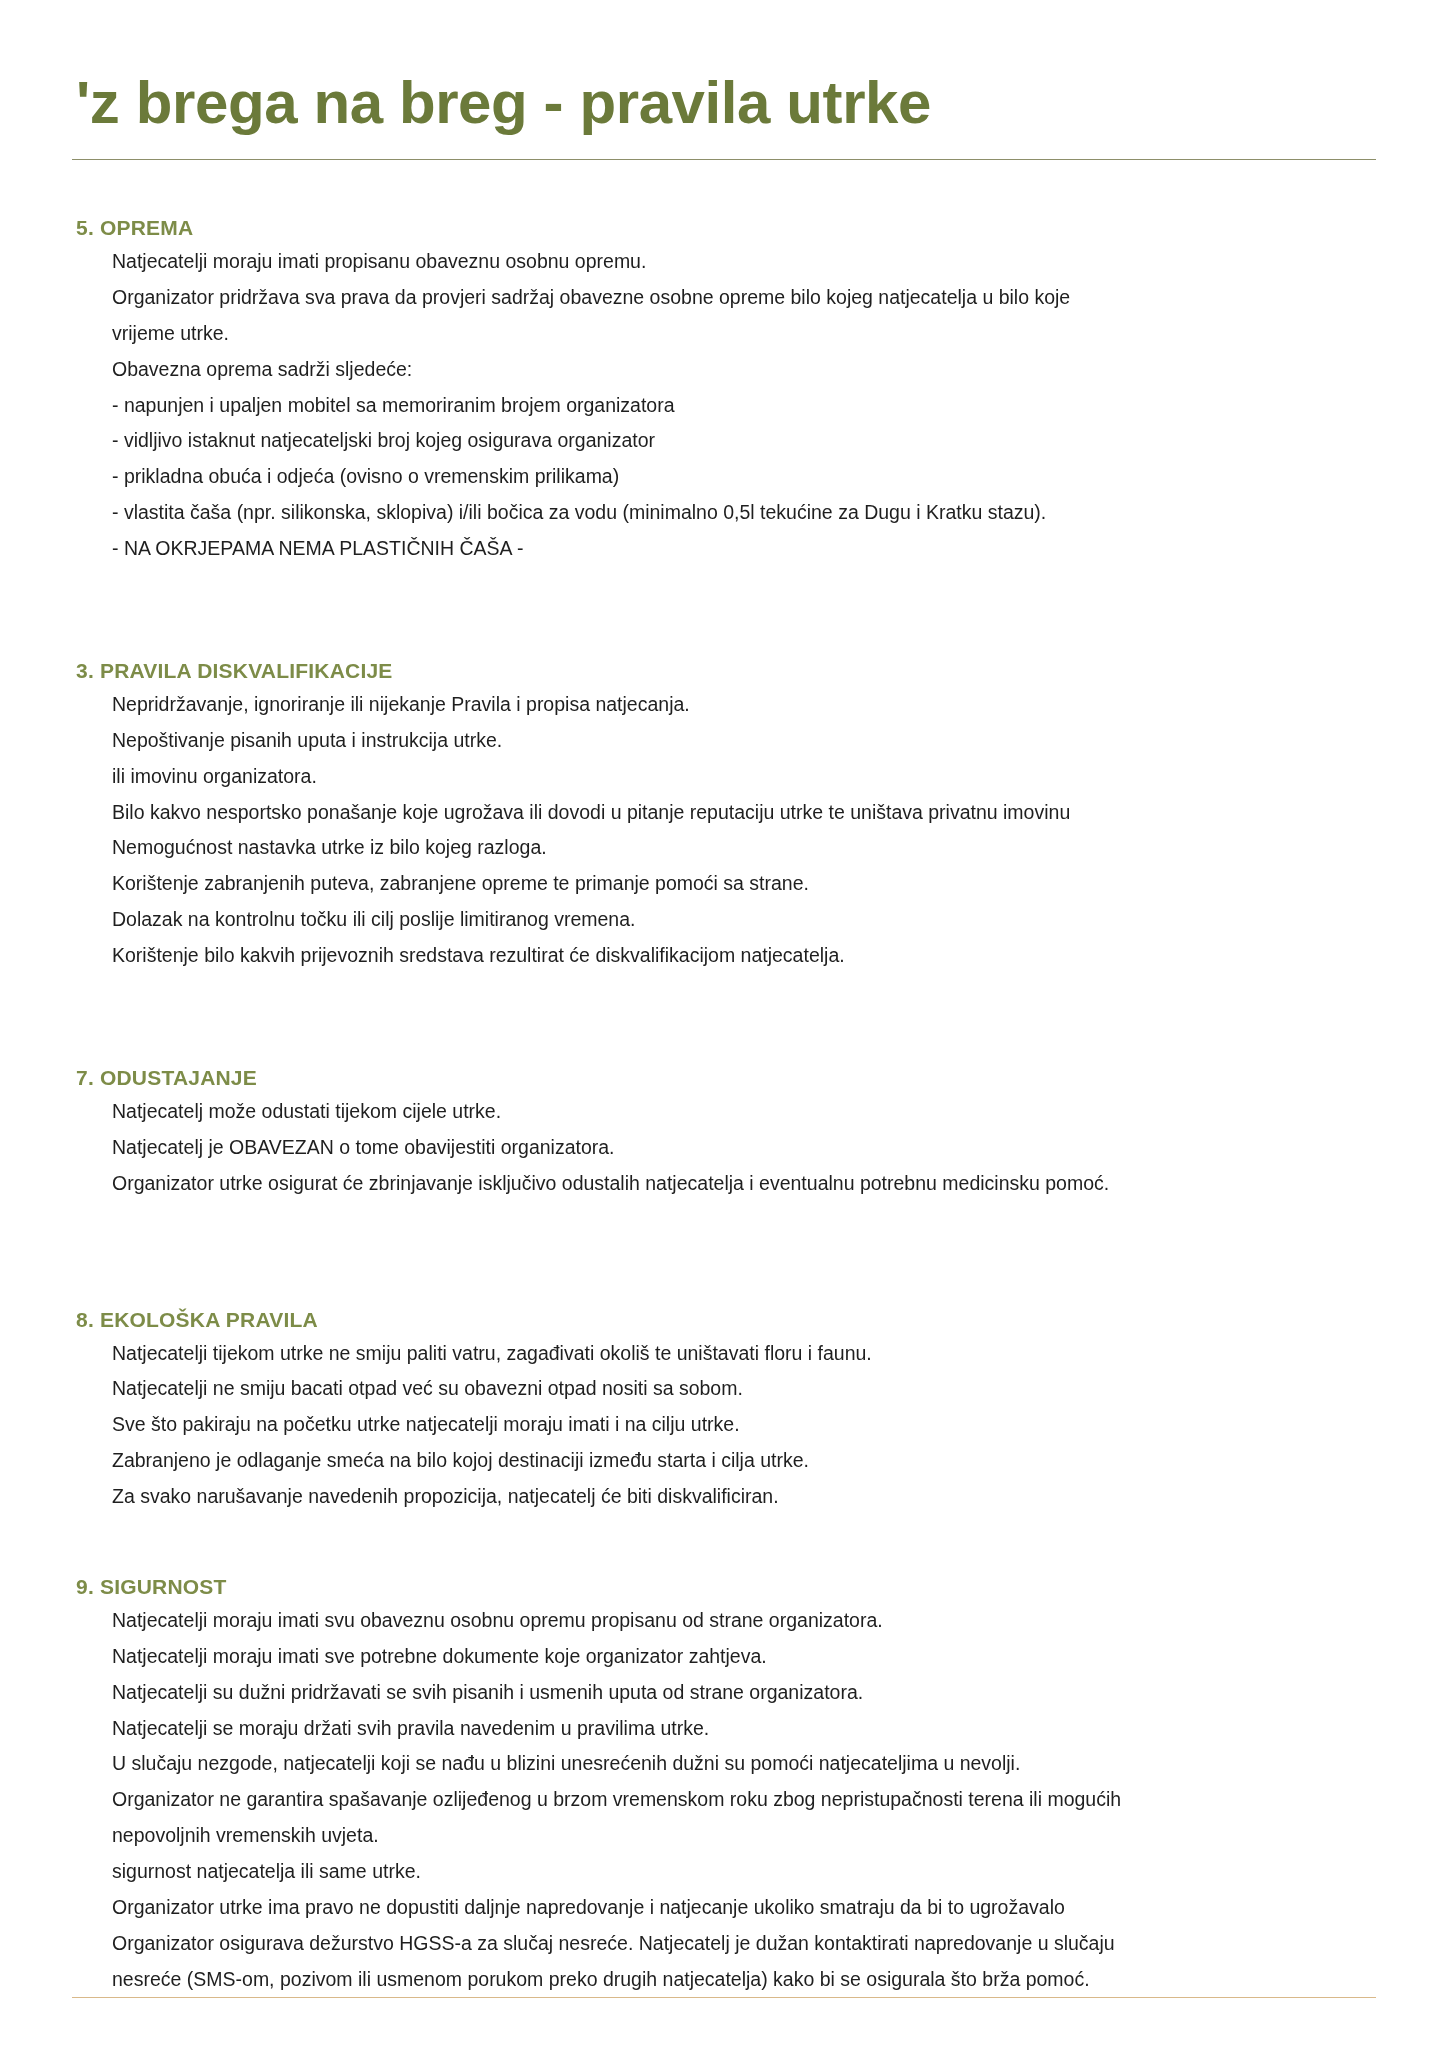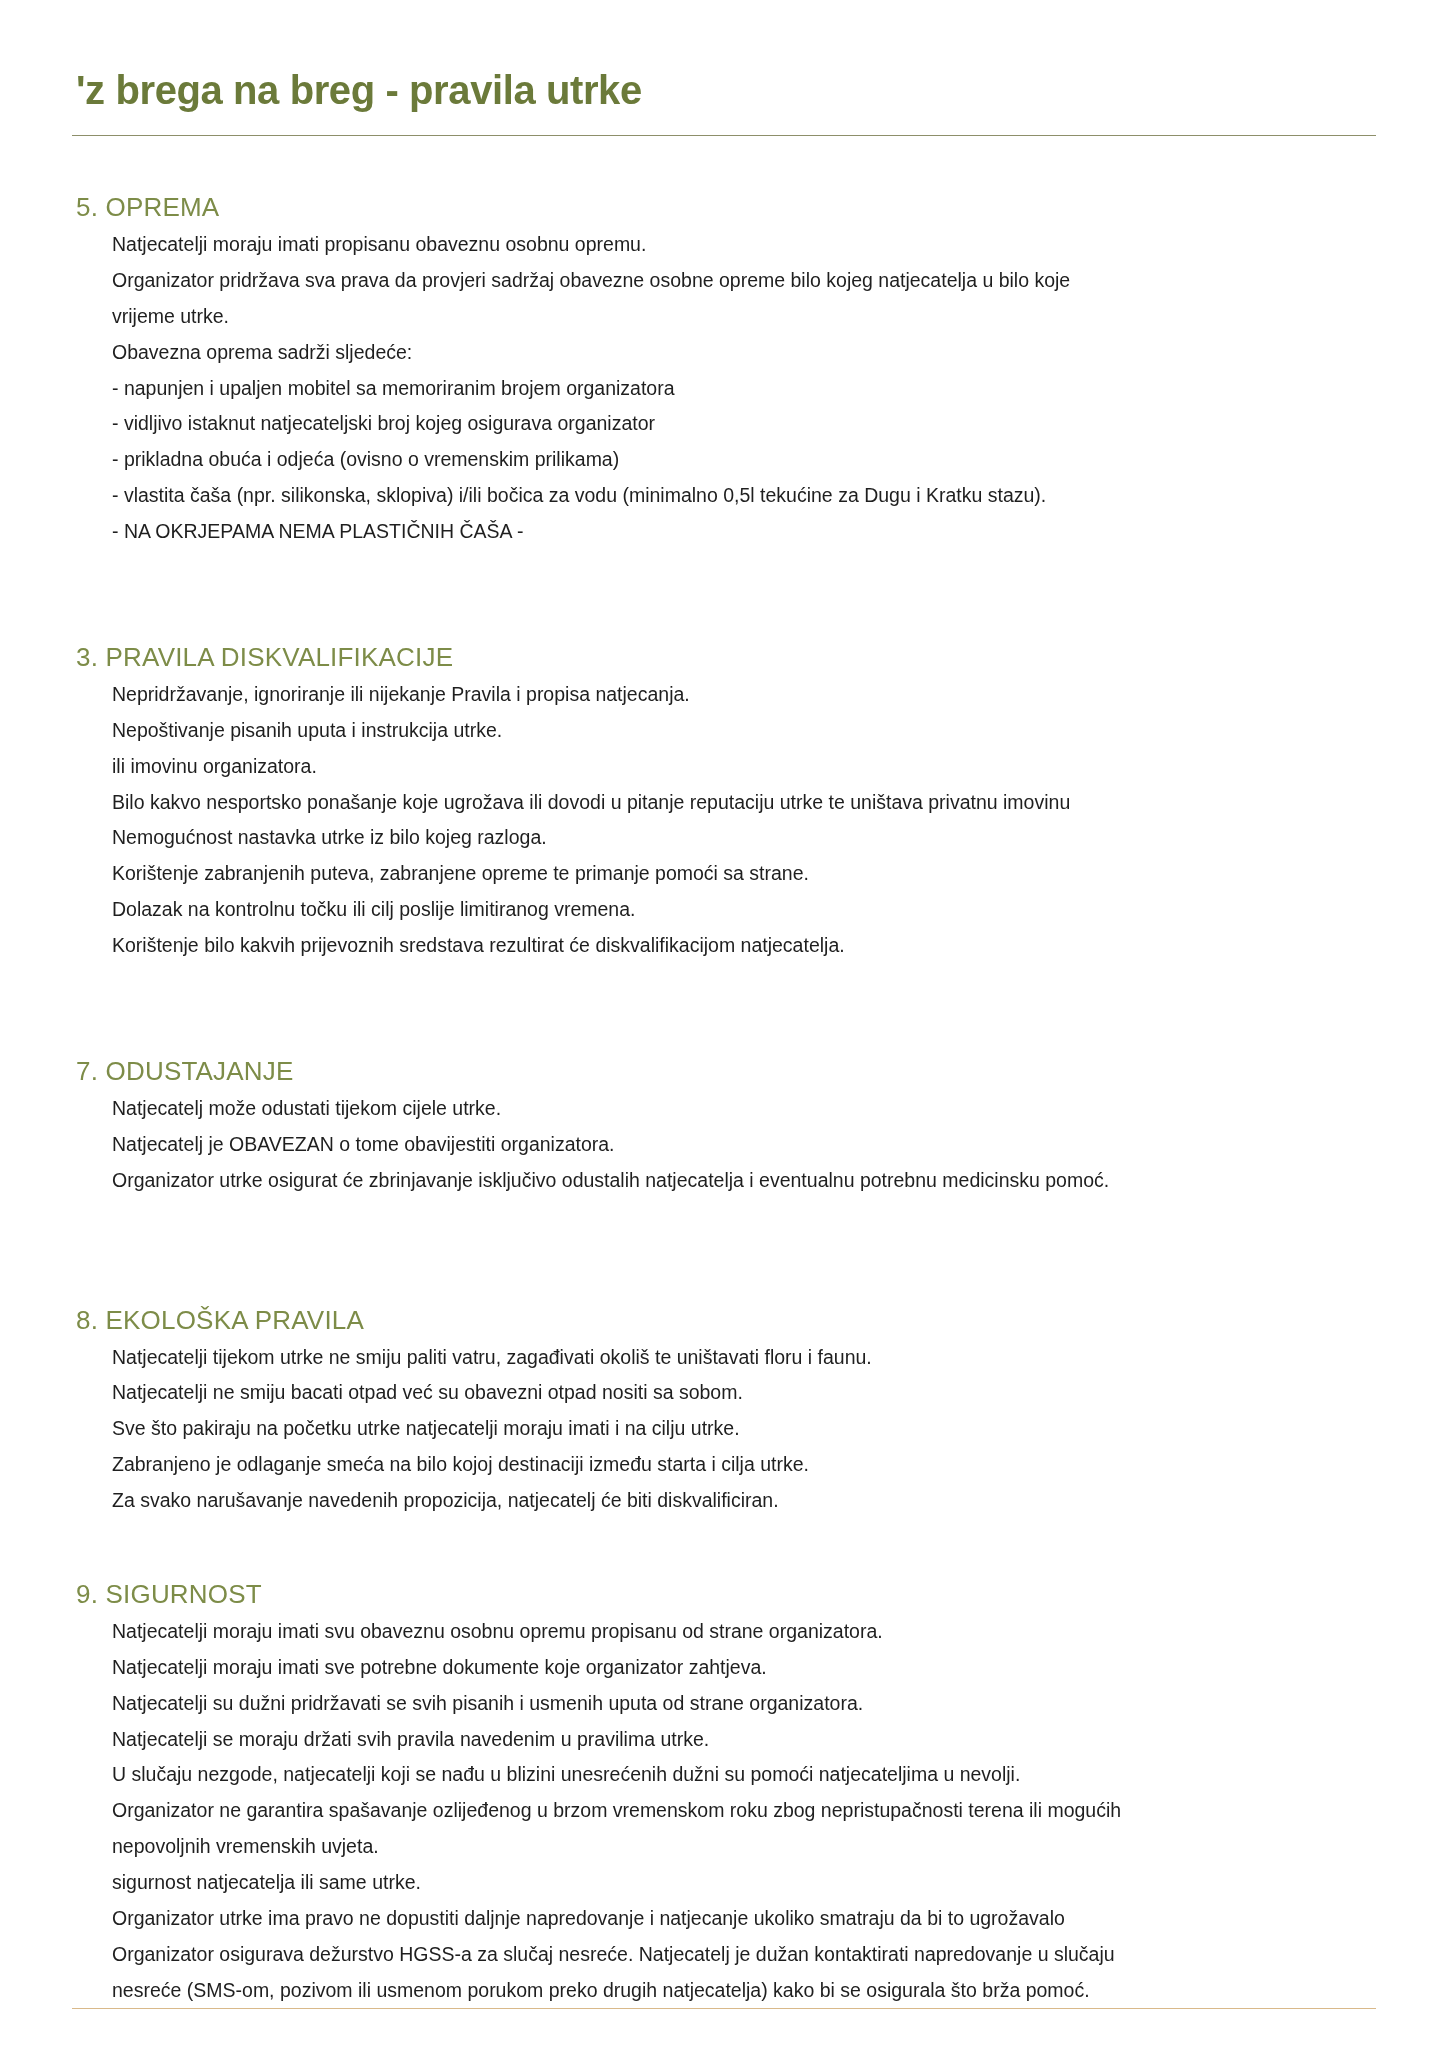--- a/index.html
+++ b/index.html
@@ -15,43 +15,43 @@
     -webkit-font-smoothing: antialiased;
   }
   .page {
     width: 1448px;
     min-height: 2048px;
     box-sizing: border-box;
     padding: 54px 72px 40px 72px;
     position: relative;
   }
   .doc-title {
-    font-size: 40px;
+    font-size: 60px;
     font-weight: bold;
     color: #6b7a3a;
     letter-spacing: -0.4px;
     margin: 14px 0 0 0;
     padding-left: 4px;
   }
   .title-rule {
     border: 0;
     border-top: 1.5px solid #8d8f6a;
     margin: 22px 0 0 0;
   }
   .content {
     margin-top: 56px;
     padding-left: 4px;
   }
   .section {
     margin-bottom: 34px;
   }
   .section-heading {
-    font-size: 26px;
+    font-size: 21px;
     color: #7d8c48;
-    font-weight: normal;
+    font-weight: bold;
     margin: 0 0 8px 0;
     letter-spacing: 0.2px;
   }
   .section-body {
     padding-left: 28px;
   }
   .line {
     font-size: 19.5px;
     line-height: 1.43;
     color: #1f1f1f;

